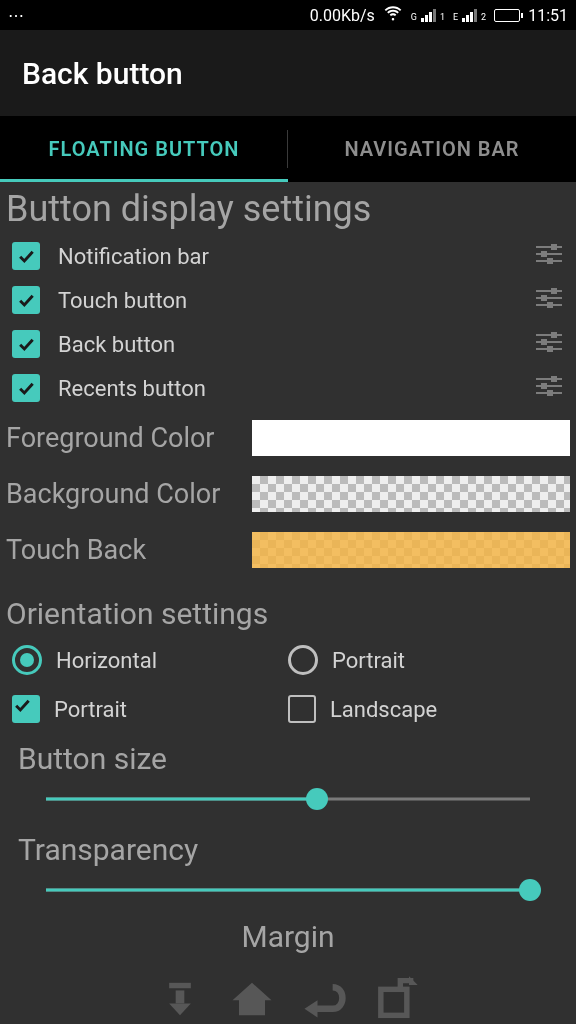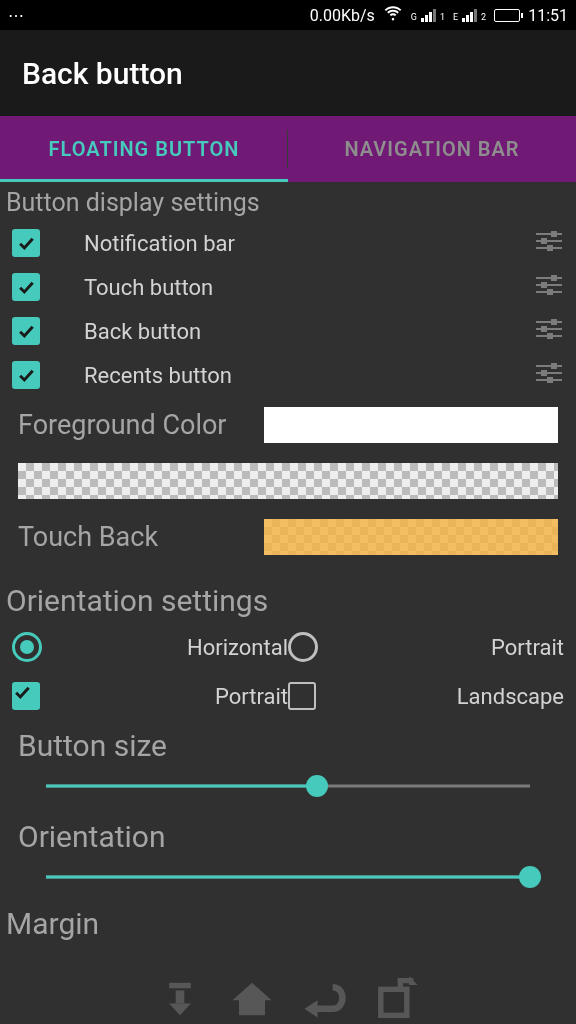--- a/index.html
+++ b/index.html
@@ -16,53 +16,53 @@
     .bars span:nth-child(3){height:10px;} .bars span:nth-child(4){height:13px; background:#777;}
     .battery { width: 26px; height: 13px; border: 1.5px solid #fff; border-radius: 2px; position: relative; }
     .battery::after { content:""; position:absolute; right:-4px; top:3px; width:2px; height:5px; background:#fff; }
     .battery-fill { background:#fff; height:100%; width:80%; }
 
     
     .header { height: 86px; background: #1a1a1a; display: flex; align-items: center; padding: 0 22px; }
     .header-title { color: #fff; font-size: 30px; font-weight: 500; }
 
     
-    .tabs { display: flex; background: #701a75; height: 66px; }
+    .tabs { display: flex; background: #000000; height: 66px; }
     .tab { flex: 1; display: flex; align-items: center; justify-content: center; font-size: 20px; font-weight: 600; letter-spacing: 1px; position: relative; }
     .tab.active { color: #46cabc; }
     .tab.inactive { color: #8e8e8e; }
     .tab.active::after { content:""; position:absolute; bottom:0; left:0; right:0; height:3px; background:#46cabc; }
     .tab-divider { position: absolute; right: 0; top: 14px; bottom: 14px; width: 1px; background: #3a3a3a; }
 
     
-    .section-heading { font-size: 25px; color: #a5a5a5; padding: 6px 6px 4px; }
+    .section-heading { font-size: 36px; color: #a5a5a5; padding: 6px 6px 4px; }
     .section-heading.sm { font-size: 30px; }
 
     
-    .check-row { display: flex; align-items: center; padding: 8px 12px; gap: 26px; }
+    .check-row { display: flex; align-items: center; padding: 8px 12px; }
     .check-row .cb { width: 28px; height: 28px; border-radius: 3px; margin-right: 18px; display:flex; align-items:center; justify-content:center; }
     .cb.checked { background: #46cabc; }
     .cb.unchecked { border: 2.5px solid #bfbfbf; }
     .cb svg { width: 20px; height: 20px; }
     .check-row .lbl { font-size: 22px; color: #d3d3d3; flex: 1; }
     .sliders-icon { margin-right: 0; opacity: 0.55; }
     .sliders-icon svg { width: 30px; height: 24px; }
 
     
-    .color-row { display: flex; align-items: center; padding: 10px 18px; }
+    .color-row { display: flex; align-items: center; padding: 10px 6px; }
     .color-row .lbl { font-size: 27px; color: #a5a5a5; flex: 0 0 246px; }
     .swatch { flex: 1; height: 36px; }
     .swatch.solid-white { background: #fff; }
     .checker { background-image: linear-gradient(45deg,#bbb 25%,transparent 25%,transparent 75%,#bbb 75%),linear-gradient(45deg,#bbb 25%,transparent 25%,transparent 75%,#bbb 75%); background-size: 16px 16px; background-position: 0 0, 8px 8px; background-color:#eee; }
     .checker.orange { position: relative; }
     .checker.orange::after { content:""; position:absolute; inset:0; background:#f4b342; opacity:0.82; }
 
     
     .radio-pair { display: flex; padding: 10px 12px; }
-    .radio-item { flex: 1; display: flex; align-items: center; gap: 14px; justify-content: space-between; }
+    .radio-item { flex: 1; display: flex; align-items: center; gap: 14px; }
     .radio { width: 30px; height: 30px; border-radius: 50%; border: 3px solid #bfbfbf; display:flex; align-items:center; justify-content:center; }
     .radio.sel { border-color: #46cabc; }
     .radio.sel::after { content:""; width:14px; height:14px; border-radius:50%; background:#46cabc; }
     .radio-item .lbl { font-size: 22px; color: #d3d3d3; }
 
     
     .slider-group { padding: 2px 12px 10px; }
     .slider-track { position: relative; height: 30px; margin: 4px 34px 0; }
     .track-line { position:absolute; top:50%; left:0; right:0; height:3px; background:#7a7a7a; transform:translateY(-50%); }
     .track-fill { position:absolute; top:50%; left:0; height:3px; background:#46cabc; transform:translateY(-50%); }
@@ -206,20 +206,21 @@
           <rect x="14" y="17" width="4" height="4" fill="#bbb"></rect>
         </svg>
     </span>
   </div>
 
   <div class="color-row">
     <span class="lbl">Foreground Color</span>
     <div class="swatch solid-white"></div>
   </div>
   <div class="color-row">
+    <span class="lbl">Background Color</span>
     <div class="swatch checker"></div>
   </div>
   <div class="color-row">
     <span class="lbl">Touch Back</span>
     <div class="swatch checker orange"></div>
   </div>
 
   <div class="section-heading sm" style="padding-top:18px;">Orientation settings</div>
   <div class="radio-pair">
     <div class="radio-item">
@@ -250,29 +251,29 @@
   <div class="slider-group">
     <div class="section-heading sm">Button size</div>
     <div class="slider-track">
       <div class="track-line"></div>
       <div class="track-fill" style="width:56%;"></div>
       <div class="thumb" style="left:56%;"></div>
     </div>
   </div>
 
   <div class="slider-group">
-    <div class="section-heading sm">Orientation</div>
+    <div class="section-heading sm">Transparency</div>
     <div class="slider-track">
       <div class="track-line"></div>
       <div class="track-fill" style="width:100%;"></div>
       <div class="thumb" style="left:100%;"></div>
     </div>
   </div>
 
-  <div class="section-heading sm" style="padding-top:4px;">Margin</div>
+  <div class="section-heading sm" style="padding-top:4px;text-align:center;">Margin</div>
 
 </div>
 
 <div class="navbar">
   <span>
     <svg viewBox="0 0 48 40" fill="#777">
         <rect x="14" y="6" width="20" height="5"></rect>
         <rect x="20" y="13" width="8" height="12"></rect>
         <polygon points="14,25 34,25 24,36"></polygon>
       </svg>

